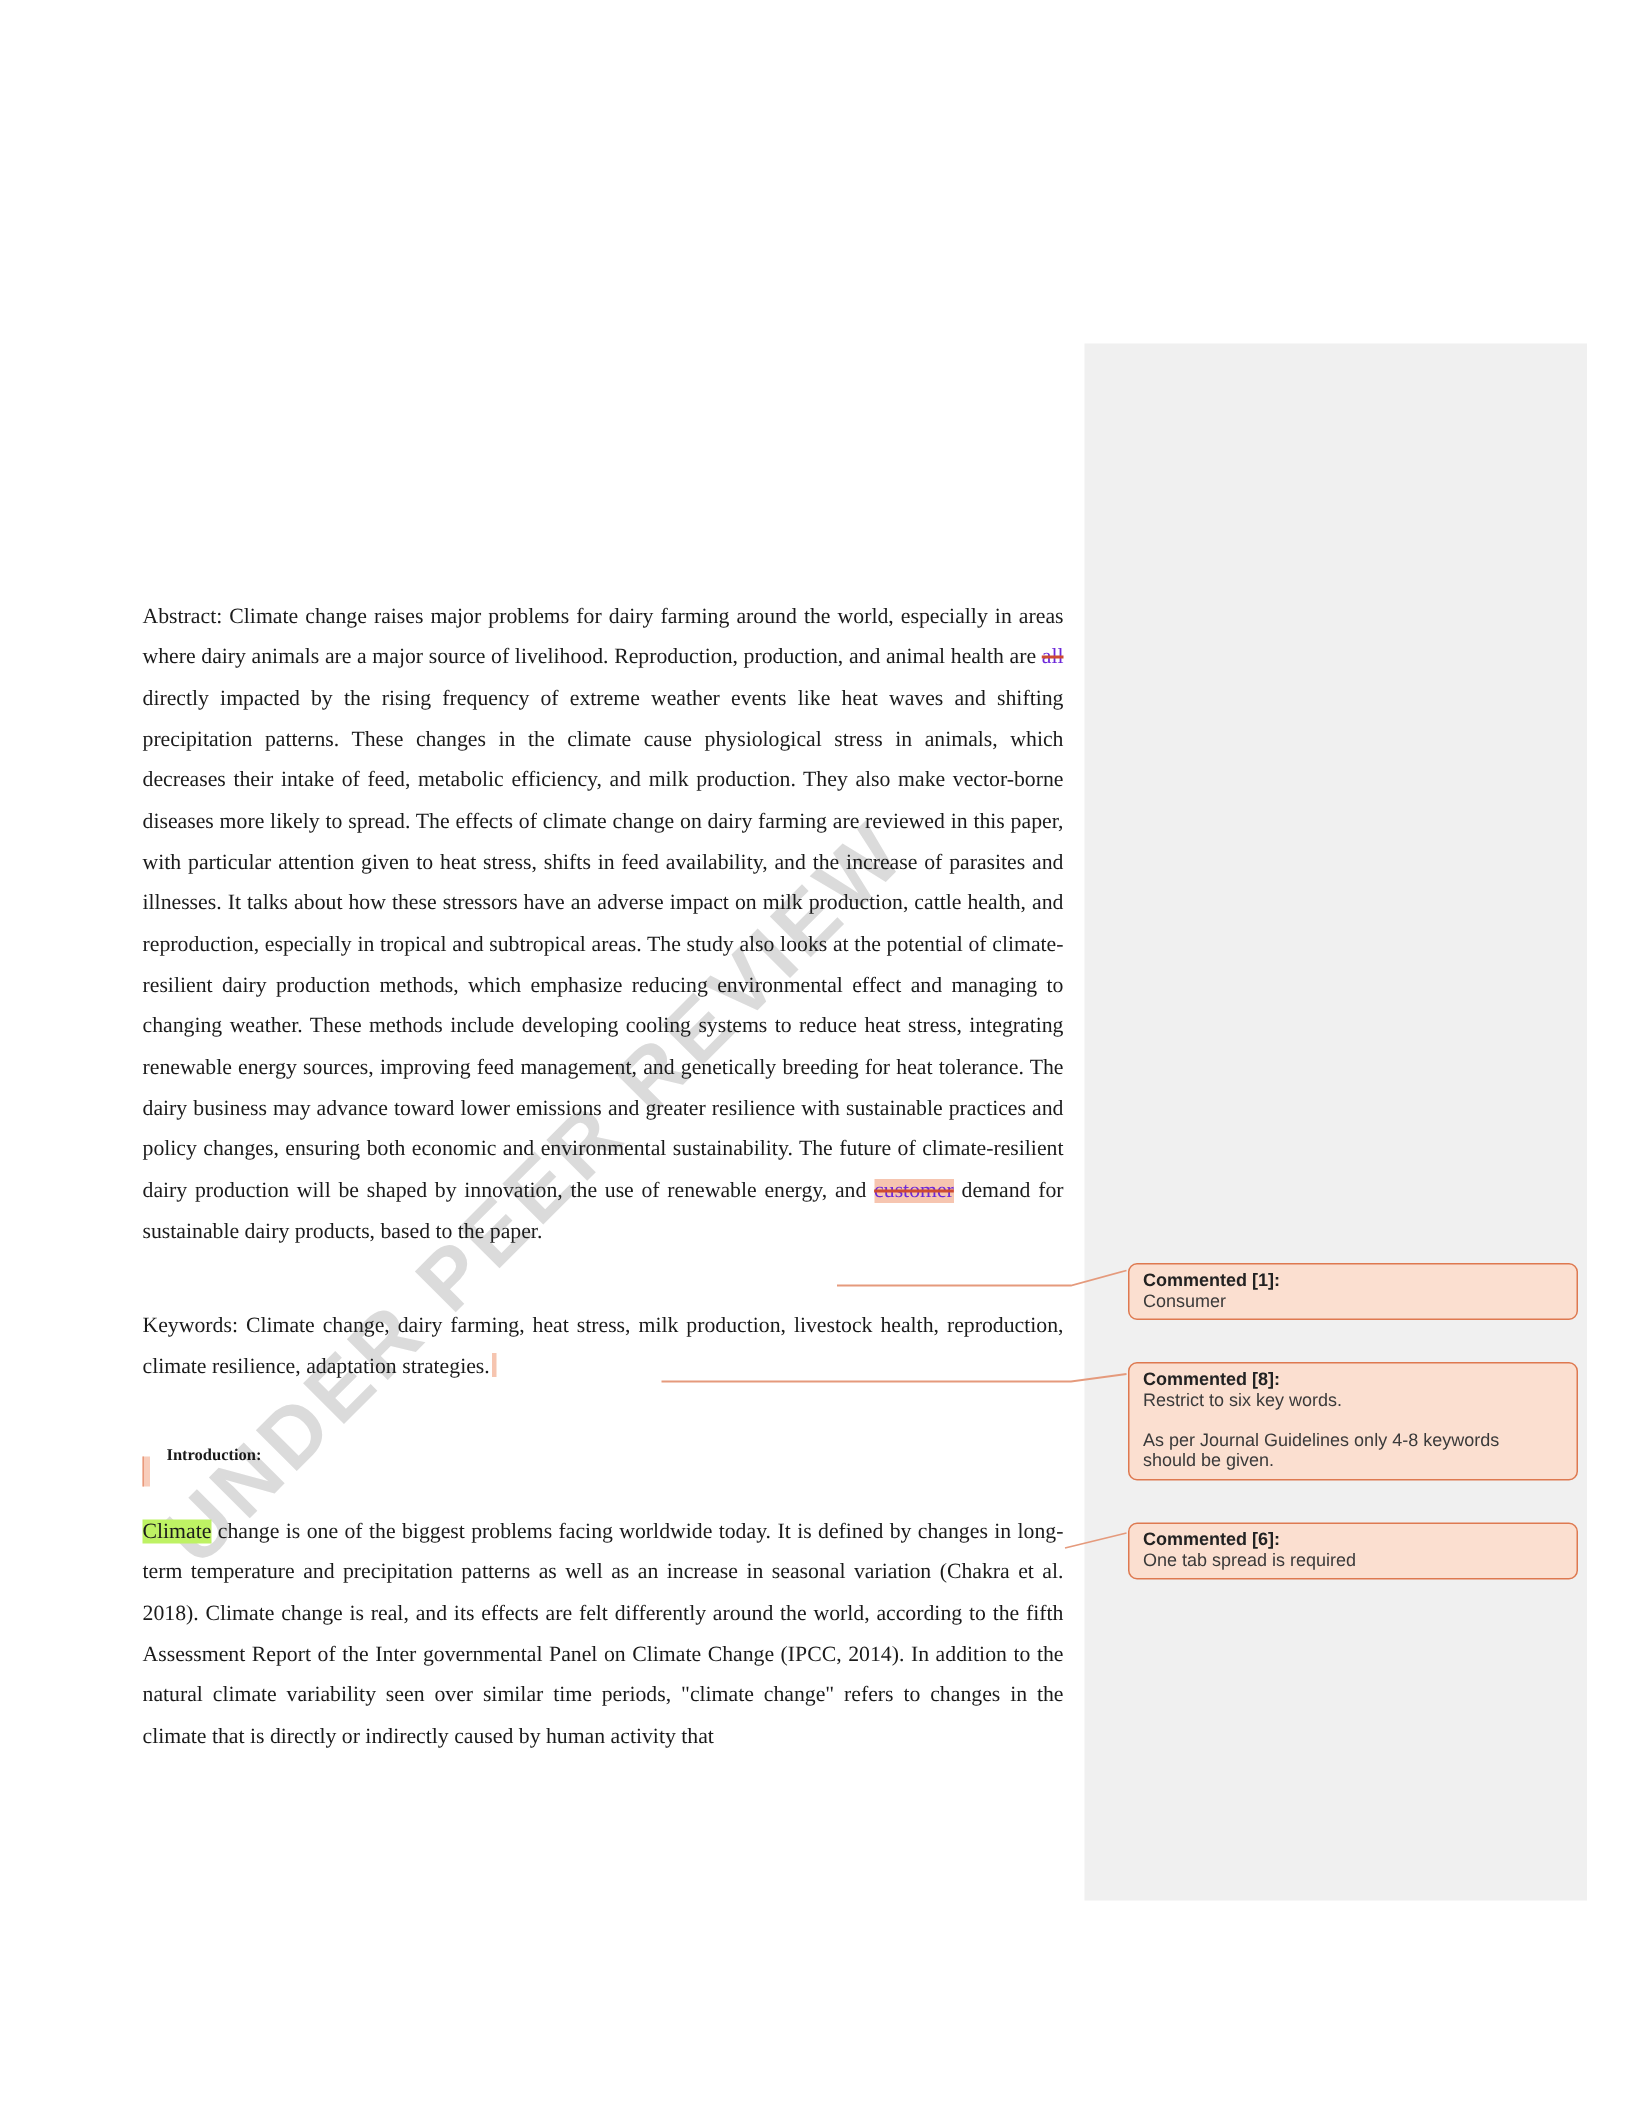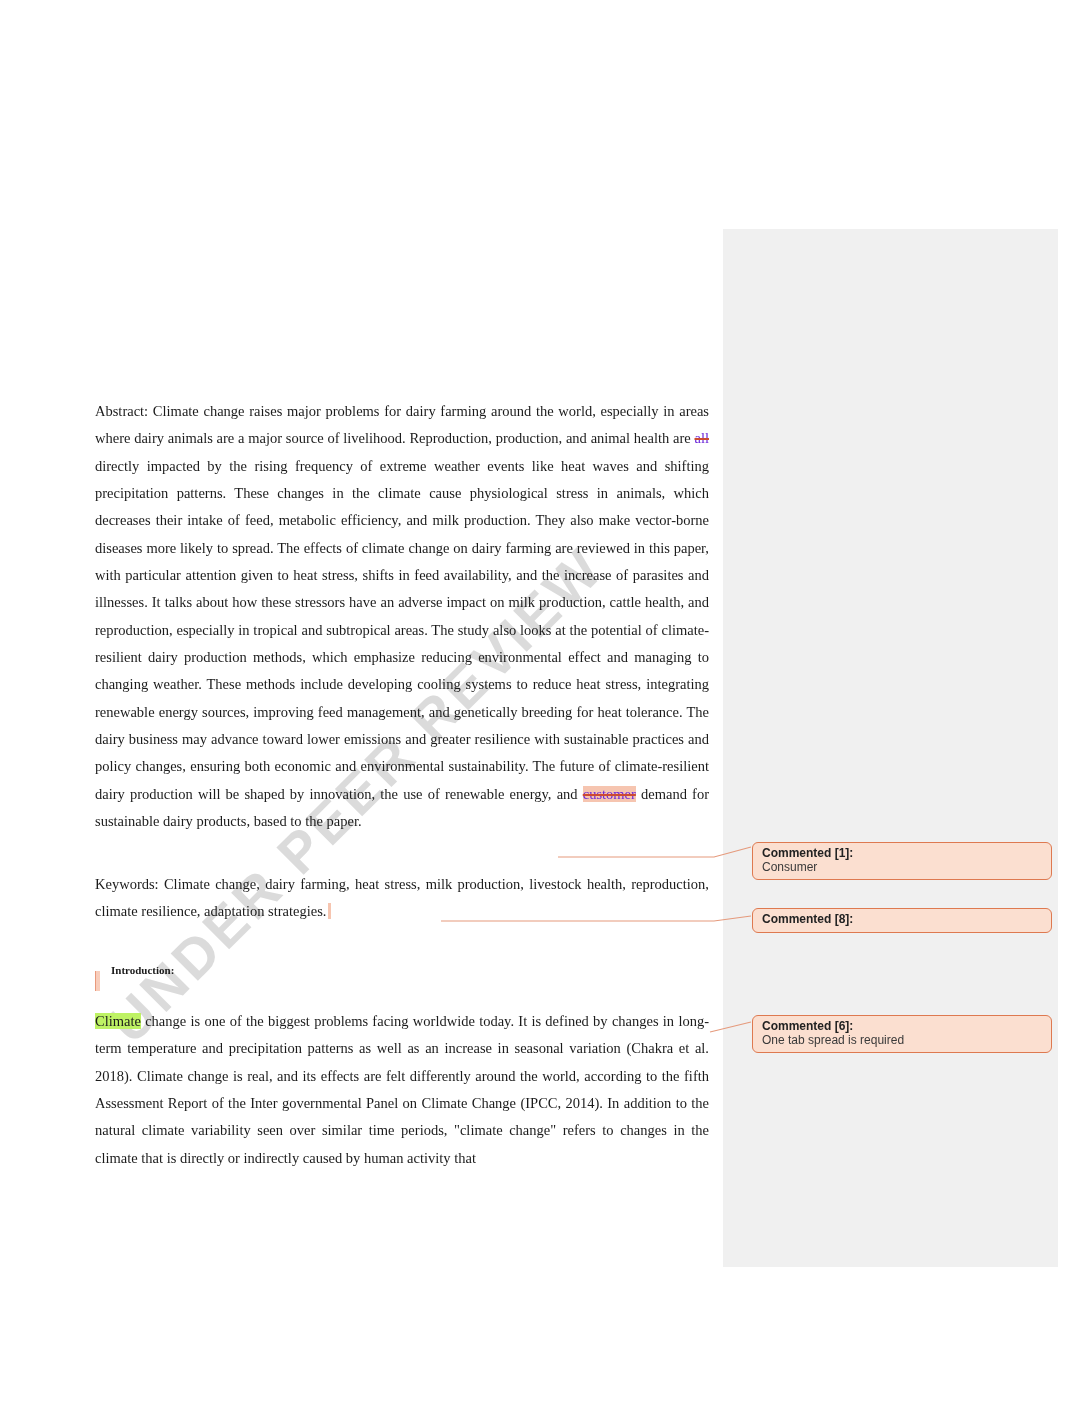--- a/index.html
+++ b/index.html
@@ -99,20 +99,25 @@
 
   <div class="comments">
     <div class="comment-box comment-box-1">
       <div class="c-label">Commented [1]:</div>
       <div class="c-body">
           <div class="c-line">Consumer</div>
         </div>
     </div>
     <div class="comment-box comment-box-2">
       <div class="c-label">Commented [8]:</div>
+      <div class="c-body">
+          <div class="c-line">Restrict to six key words.</div>
+          <div class="c-line">&nbsp;</div>
+          <div class="c-line">As per Journal Guidelines only 4-8 keywords should be given.</div>
+        </div>
     </div>
     <div class="comment-box comment-box-3">
       <div class="c-label">Commented [6]:</div>
       <div class="c-body">
           <div class="c-line">One tab spread is required</div>
         </div>
     </div>
   </div>
 
 </div>

